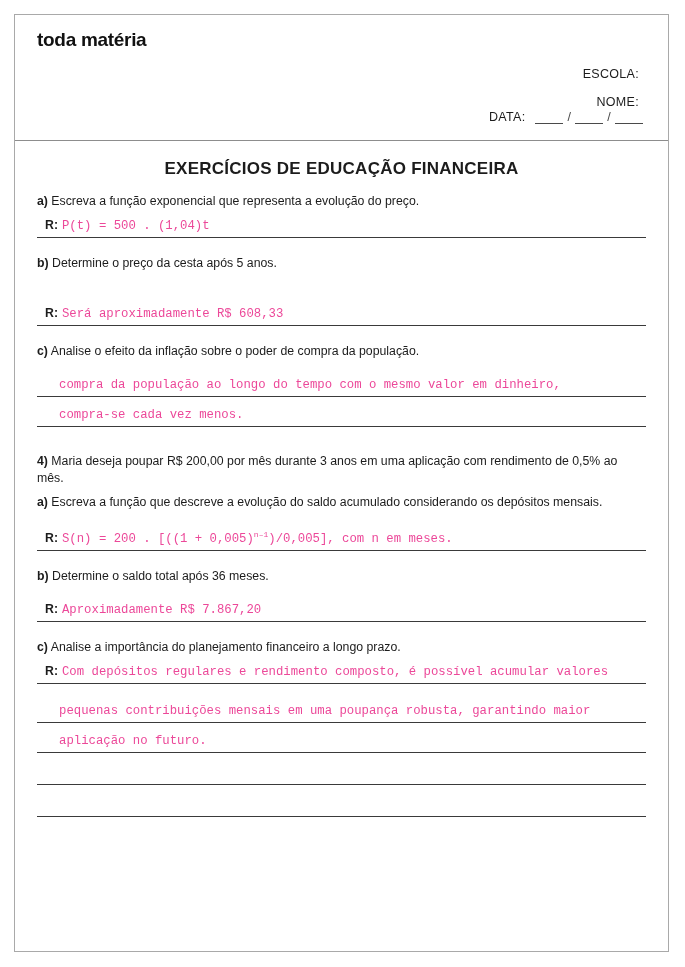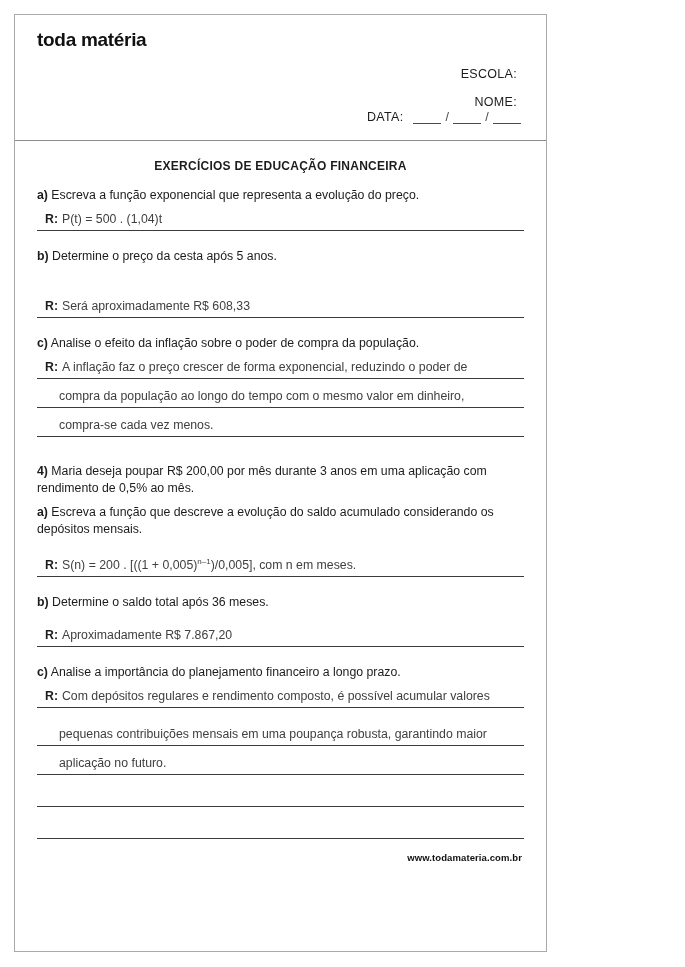--- a/index.html
+++ b/index.html
@@ -11,21 +11,21 @@
     width: 685px;
     height: 967px;
     font-family: "Liberation Sans", sans-serif;
     color: #1c1c1c;
     overflow: hidden;
   }
   #page {
     position: absolute;
     left: 14px;
     top: 14px;
-    width: 533px;
+    width: 655px;
     height: 938px;
     border: 1px solid #a9a9a9;
     box-sizing: border-box;
     background: #fff;
   }
   
   #header {
     height: 126px;
     border-bottom: 1.5px solid #8d8d8d;
     box-sizing: border-box;
@@ -73,21 +73,21 @@
   }
   .date-slash { color: #4a4a4a; padding: 0 1px; }
 
   
   #content {
     padding: 16px 22px 0 22px;
     position: relative;
   }
   .title {
     text-align: center;
-    font-size: 12px;
+    font-size: 17px;
     font-weight: bold;
     letter-spacing: 0.25px;
     margin: 2px 0 14px 0;
   }
   .q {
     font-size: 12.3px;
     line-height: 17px;
     margin: 0 0 7px 0;
   }
   .q .tag { font-weight: bold; }
@@ -99,21 +99,21 @@
     margin: 0;
     white-space: nowrap;
     overflow: hidden;
   }
   .ans .tag {
     font-weight: bold;
     color: #1c1c1c;
     padding-left: 8px;
     padding-right: 4px;
   }
-  .ans .txt { color: #404040; }
+  .ans .txt { color: #ec4899; font-family: Liberation Mono, monospace; }
   .ans.indent .txt { padding-left: 22px; }
   .ans sup { font-size: 8px; vertical-align: super; margin-top: 12px; }
   .gap-sm { height: 9px; }
   .gap-md { height: 17px; }
   .gap-lg { height: 26px; }
   .blank-line {
     border-bottom: 1.4px solid #3a3a3a;
     height: 22px;
   }
   .footer {
@@ -175,23 +175,20 @@
     <div class="ans">
       <span class="tag">R:</span><span class="txt">Será aproximadamente R$ 608,33</span>
     </div>
 
     <div class="gap-md"></div>
 
     <p class="q">
       <span class="tag">c)</span>
       <span>Analise o efeito da inflação sobre o poder de compra da população.</span>
     </p>
-    <div class="ans">
-      <span class="tag">R:</span><span class="txt">A inflação faz o preço crescer de forma exponencial, reduzindo o poder de</span>
-    </div>
     <div class="gap-sm"></div>
     <div class="ans indent">
       <span class="txt">compra da população ao longo do tempo com o mesmo valor em dinheiro,</span>
     </div>
     <div class="gap-sm"></div>
     <div class="ans indent">
       <span class="txt">compra-se cada vez menos.</span>
     </div>
 
     <div class="gap-lg"></div>
@@ -238,15 +235,14 @@
     <div class="gap-sm"></div>
     <div class="ans indent">
       <span class="txt">aplicação no futuro.</span>
     </div>
 
     <div class="gap-sm"></div>
     <div class="blank-line"></div>
     <div class="gap-sm"></div>
     <div class="blank-line"></div>
 
-    <div class="footer">www.todamateria.com.br</div>
   </div>
 </div>
 
 </body></html>

